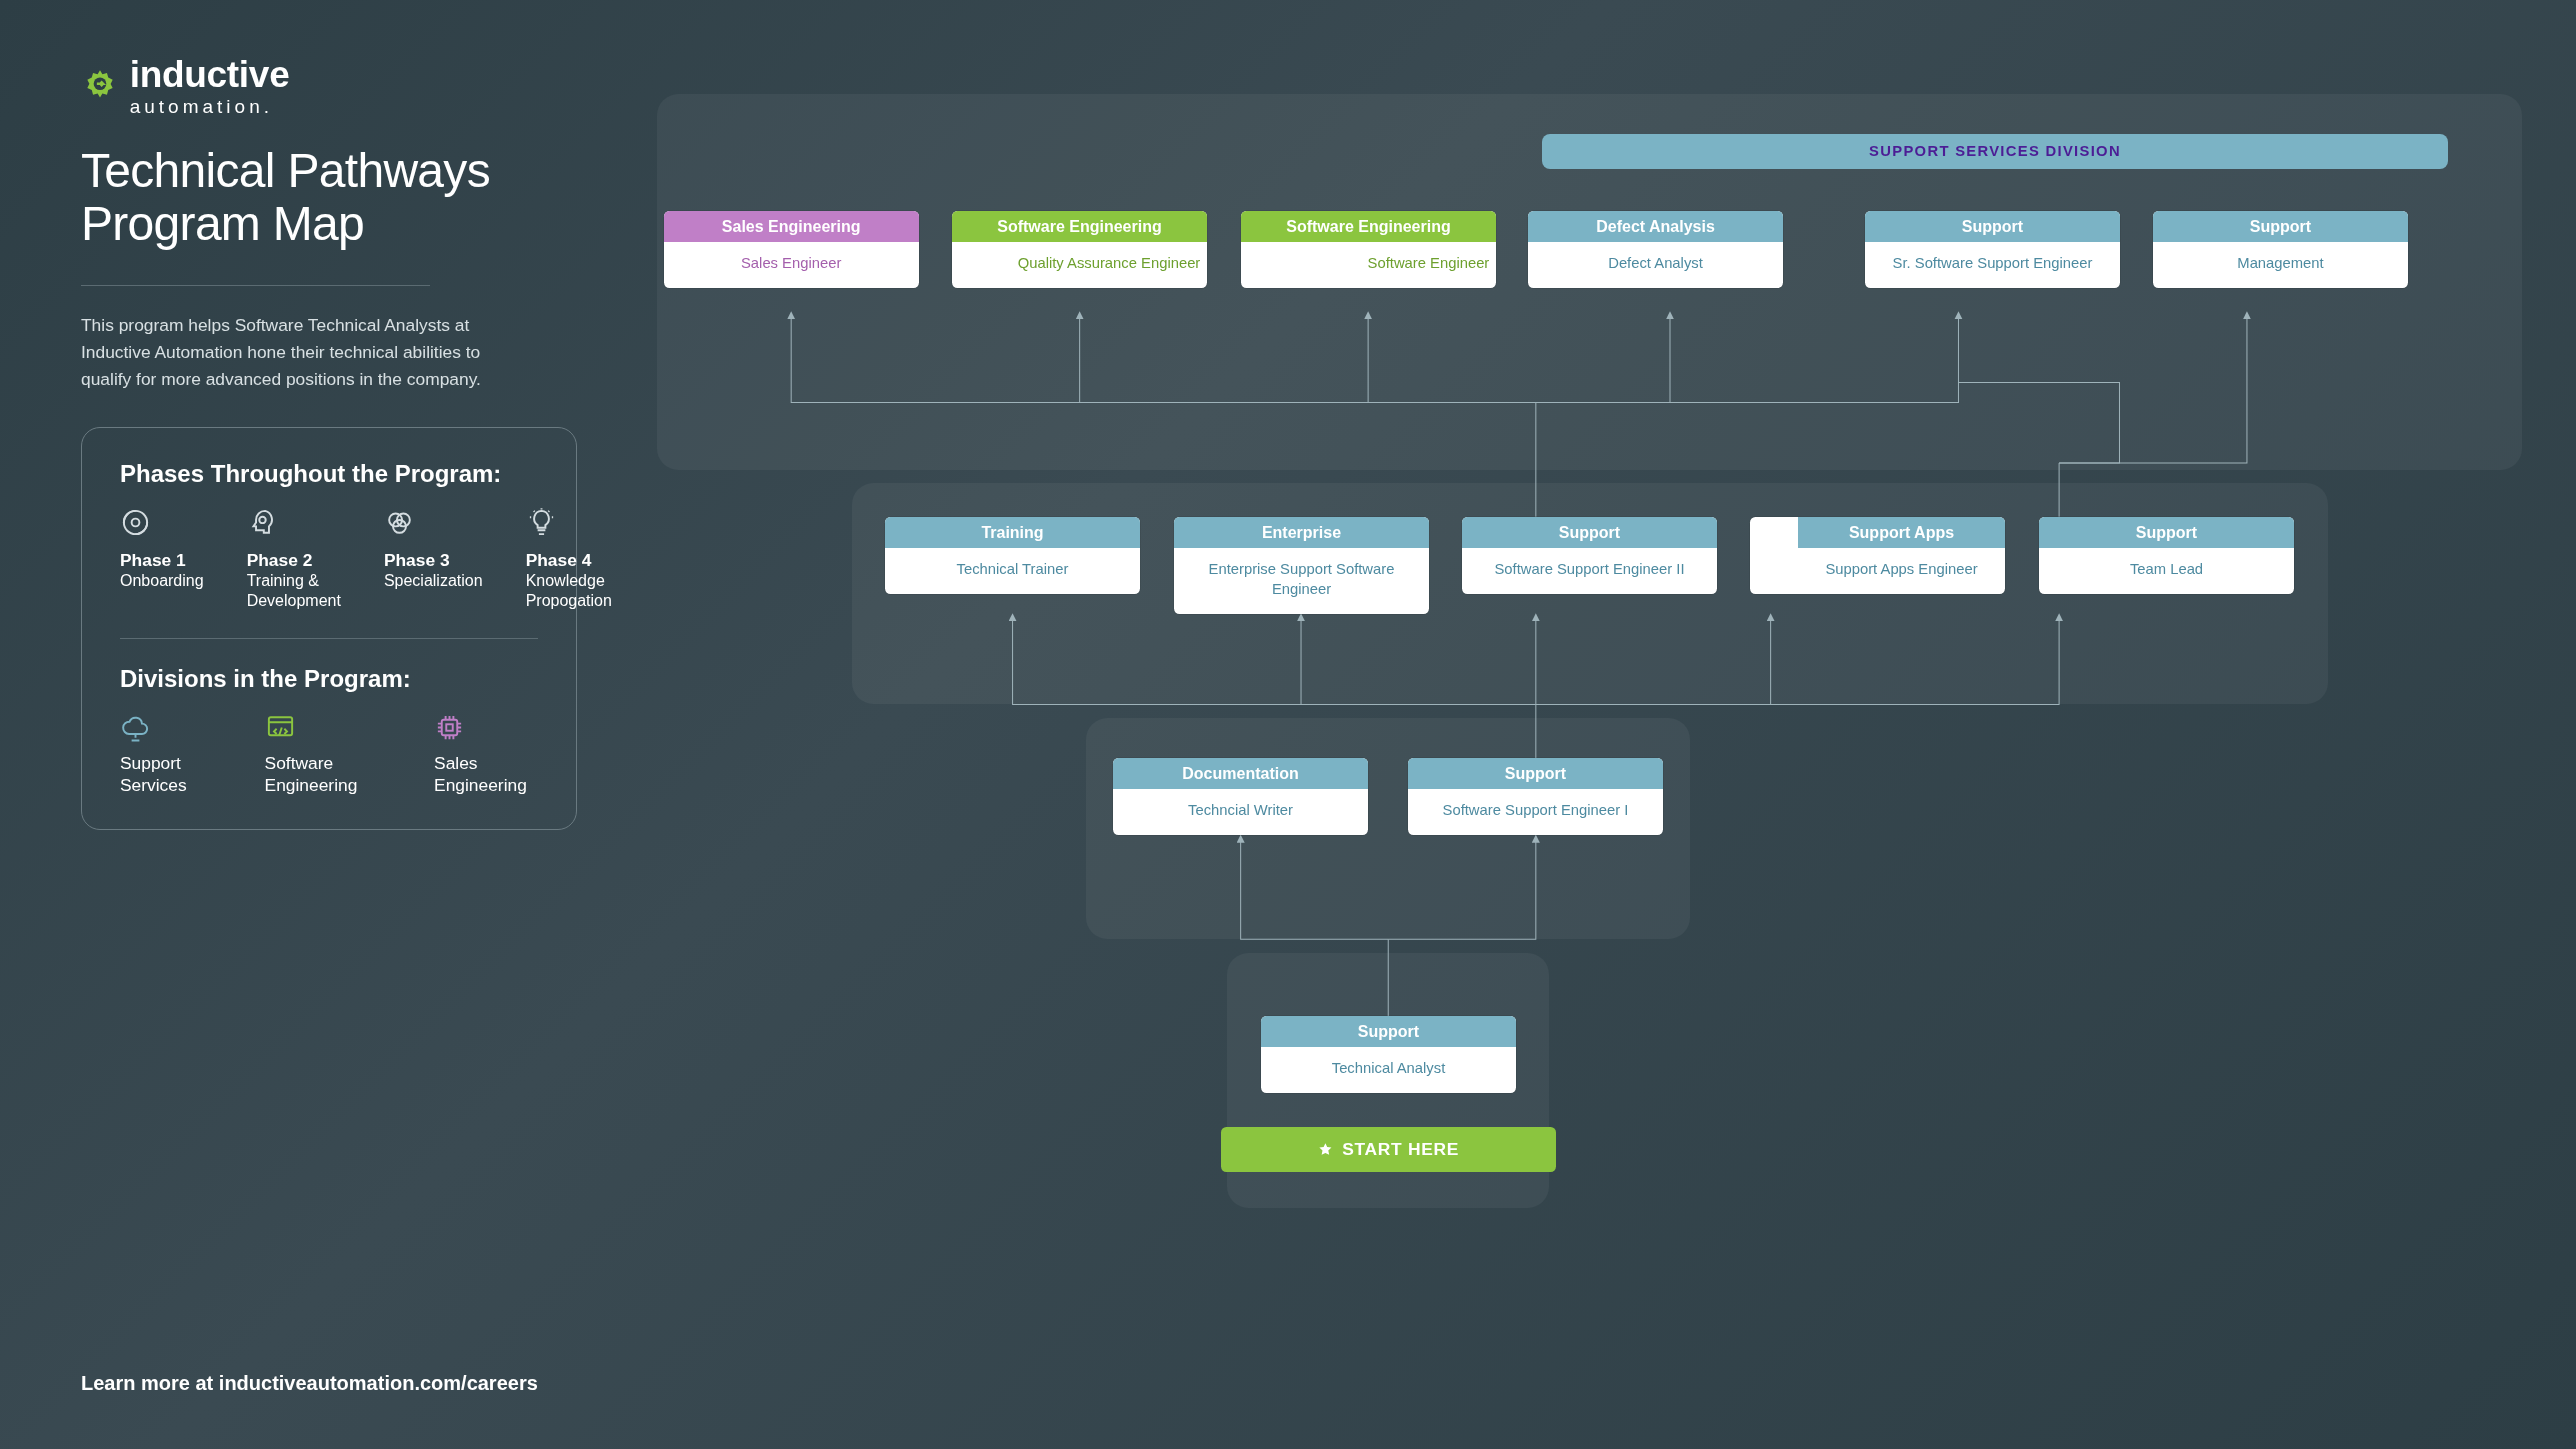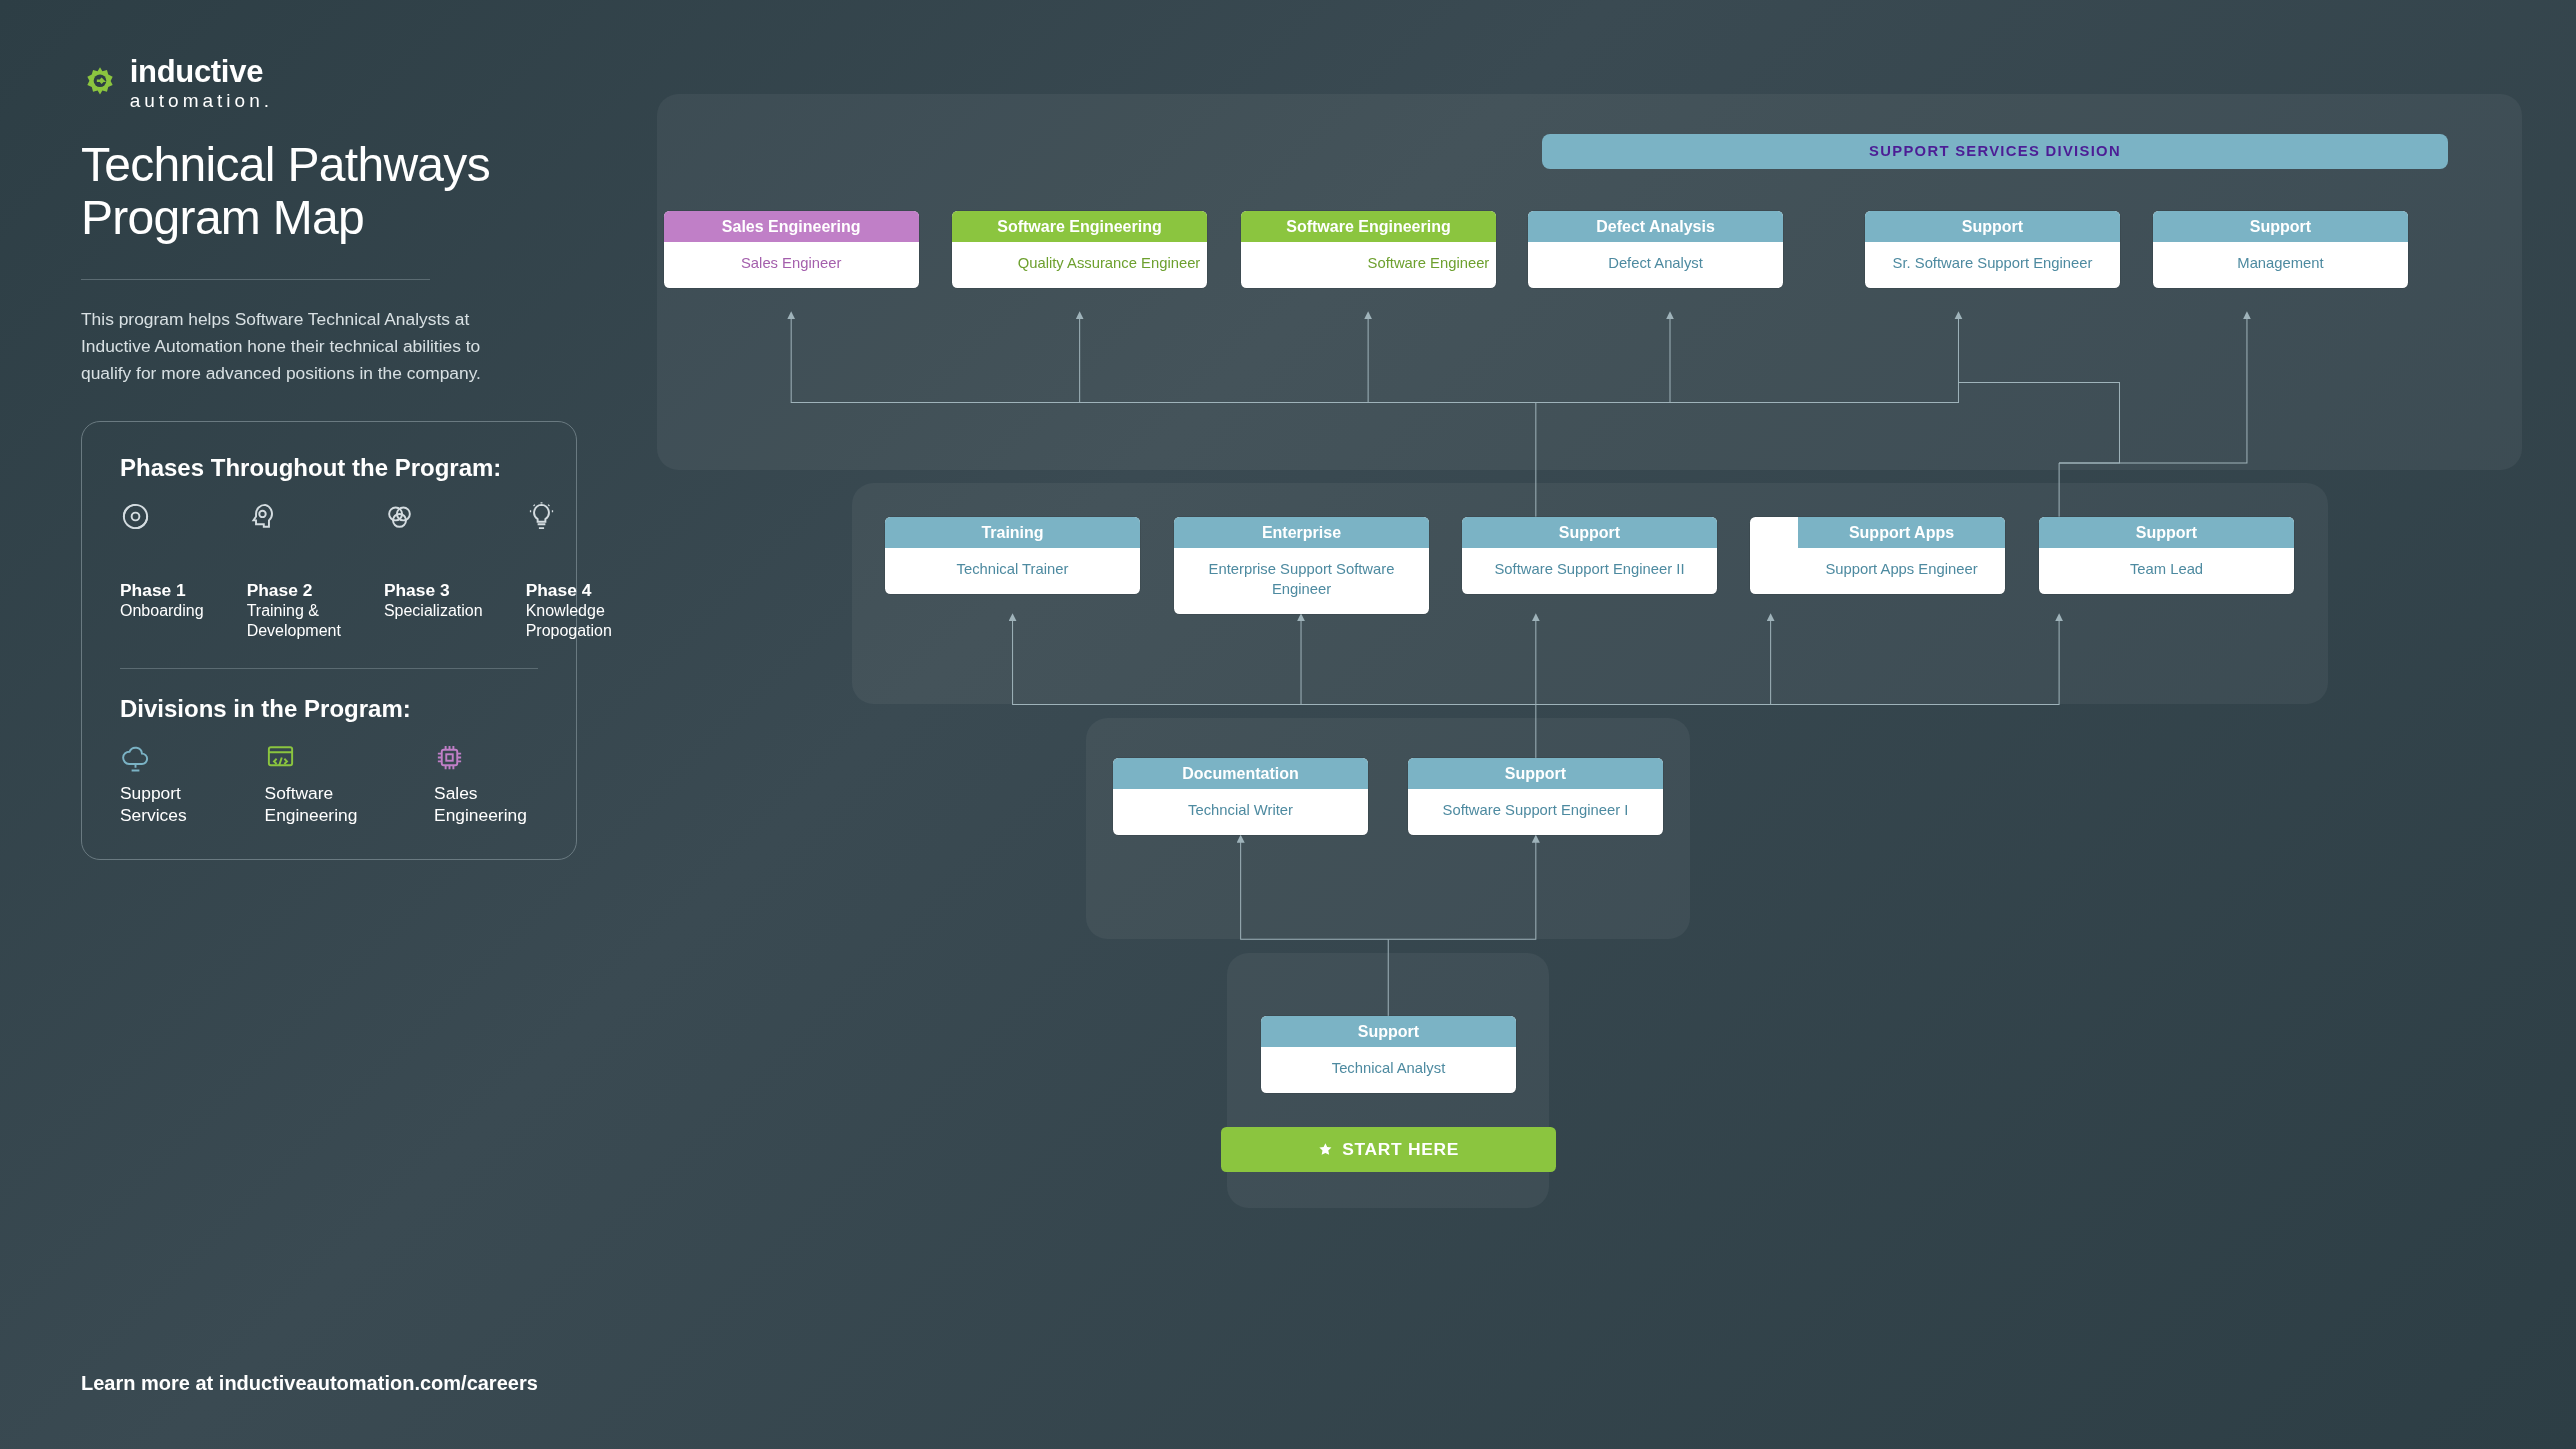--- a/index.html
+++ b/index.html
@@ -8,34 +8,34 @@
       width:2576px; height:1449px;
       background: linear-gradient(135deg,#2d3e45 0%,#3a4a52 40%,#2d3e45 100%);
       color:#fff; position:relative; overflow:hidden;
     }
     .page { position:relative; width:100%; height:100%; padding:54px 81px; }
 
     
     .left { position:absolute; left:81px; top:54px; width:496px; }
     .logo { display:flex; align-items:center; gap:10.7px; margin-bottom:27px; }
     .gear { width:38px; height:38px; color:#8bc53f; }
-    .logo-text1 { font-size:31px; font-weight:700; letter-spacing:-0.3px; }
+    .logo-text1 { font-size:37px; font-weight:700; letter-spacing:-0.3px; }
     .logo-text2 { font-size:19px; font-weight:300; letter-spacing:4px; }
     .title { font-size:48px; font-weight:300; line-height:1.1; letter-spacing:-0.7px; margin-bottom:34px; }
     .rule { height:0.7px; background:#5b6b72; width:349px; margin-bottom:27px; }
     .intro { font-size:17.4px; line-height:1.55; max-width:402px; margin-bottom:34px; color:#d8e0e3; }
 
     .panel {
       border:1px solid #6a7a81; border-radius:19px;
       padding:32px 38px; width:496px;
     }
     .panel h2 { font-size:24px; font-weight:600; margin-bottom:19px; }
     .phases { display:flex; gap:43px; margin-bottom:27px;}
     .phase-ico { width:31px; height:31px; stroke:#d4dce0; fill:none; stroke-width:1.5; margin-bottom:9.4px;}
-    .phase-name { font-size:17.4px; font-weight:700;margin-top:36px; }
+    .phase-name { font-size:17.4px; font-weight:700; }
     .phase-sub { font-size:16px; font-weight:300; line-height:1.25; }
     .panel-rule { height:0.7px; background:#5b6b72; margin:6.7px 0 27px; }
     .divs { display:flex; gap:47px; }
     .div-ico { width:31px; height:31px; fill:none; stroke-width:1.5; margin-bottom:8px;}
     .div-ico.support { stroke:#7bb3c5; }
     .div-ico.sw { stroke:#8bc53f; }
     .div-ico.sales { stroke:#c07fc7; }
     .div-name { font-size:17.4px; font-weight:400; line-height:1.25;}
 
     .cta { position:absolute; left:81px; bottom:54px; font-size:20px; font-weight:600; }

